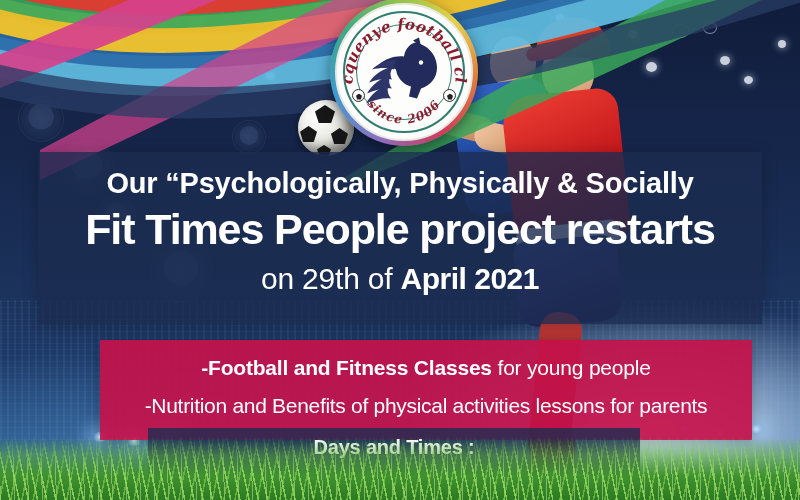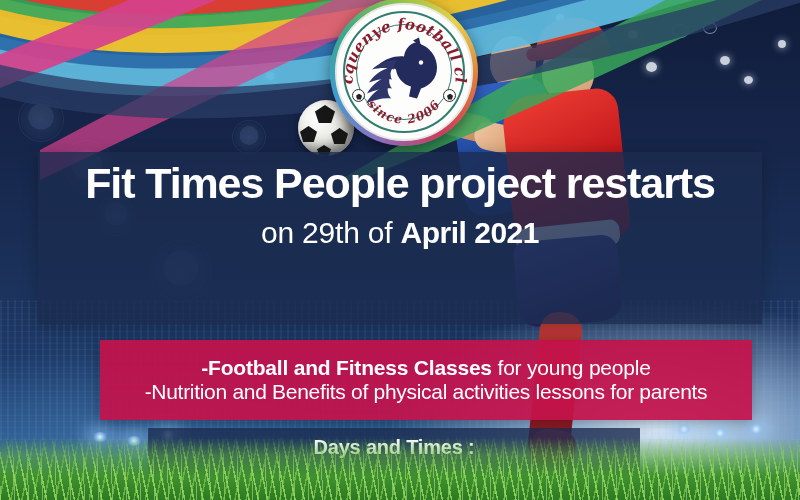--- a/index.html
+++ b/index.html
@@ -170,28 +170,28 @@
     font-size:43px; font-weight:700; letter-spacing:-1.1px; line-height:1.08;
     margin-top:8px;
   }
   .h-line3 {
     font-size:30px; font-weight:300; letter-spacing:-.2px; line-height:1; margin-top:12px;
   }
   .h-line3 b { font-weight:700; letter-spacing:-.5px; }
 
   
   .panel-pink {
-    position:absolute; left:100px; top:340px; width:652px; height:80px;
+    position:absolute; left:100px; top:340px; width:652px; height:100px;
     background:rgba(196,18,75,.93);
     color:#fff; text-align:center;
     box-shadow:0 2px 12px rgba(0,0,0,.28);
   }
   .pink-l1 { font-size:21px; font-weight:300; margin-top:16px; letter-spacing:-.2px; }
   .pink-l1 b { font-weight:700; }
-  .pink-l2 { font-size:21px; font-weight:300; margin-top:0; letter-spacing:-.3px; }
+  .pink-l2 { font-size:21px; font-weight:300; margin-top:14px; letter-spacing:-.3px; }
 
   
   .panel-bottom {
     position:absolute; left:148px; top:428px; width:492px; height:72px;
     background:rgba(28,44,80,.80);
     color:#fff; text-align:center;
   }
   .bot-l1 { font-size:20px; font-weight:700; margin-top:8px; letter-spacing:-.2px; }
   .bot-l2 { font-size:19px; font-weight:700; margin-top:13px; letter-spacing:-.3px; }
 </style>
@@ -309,20 +309,21 @@
         <path d="M36 24 C28 23 18 26 11 33 C19 31 27 31 33 33 C33 29 34 26 36 24 Z" fill="#2d3569"></path>
       </svg>
 
       <div class="logo-miniball lmb-l"></div>
       <div class="logo-miniball lmb-r"></div>
     </div>
   </div>
 
   <div class="panel-headline">
     <div class="headline-wrap">
+      <div class="h-line1">Our “Psychologically, Physically &amp; Socially</div>
       <div class="h-line2">Fit Times People project restarts</div>
       <div class="h-line3"><span>on 29th of </span><b>April 2021</b></div>
     </div>
   </div>
 
   <div class="panel-pink">
     <div class="pink-l1"><b>-Football and Fitness Classes</b><span> for young people</span></div>
     <div class="pink-l2">-Nutrition and Benefits of physical activities lessons for parents</div>
   </div>
 

